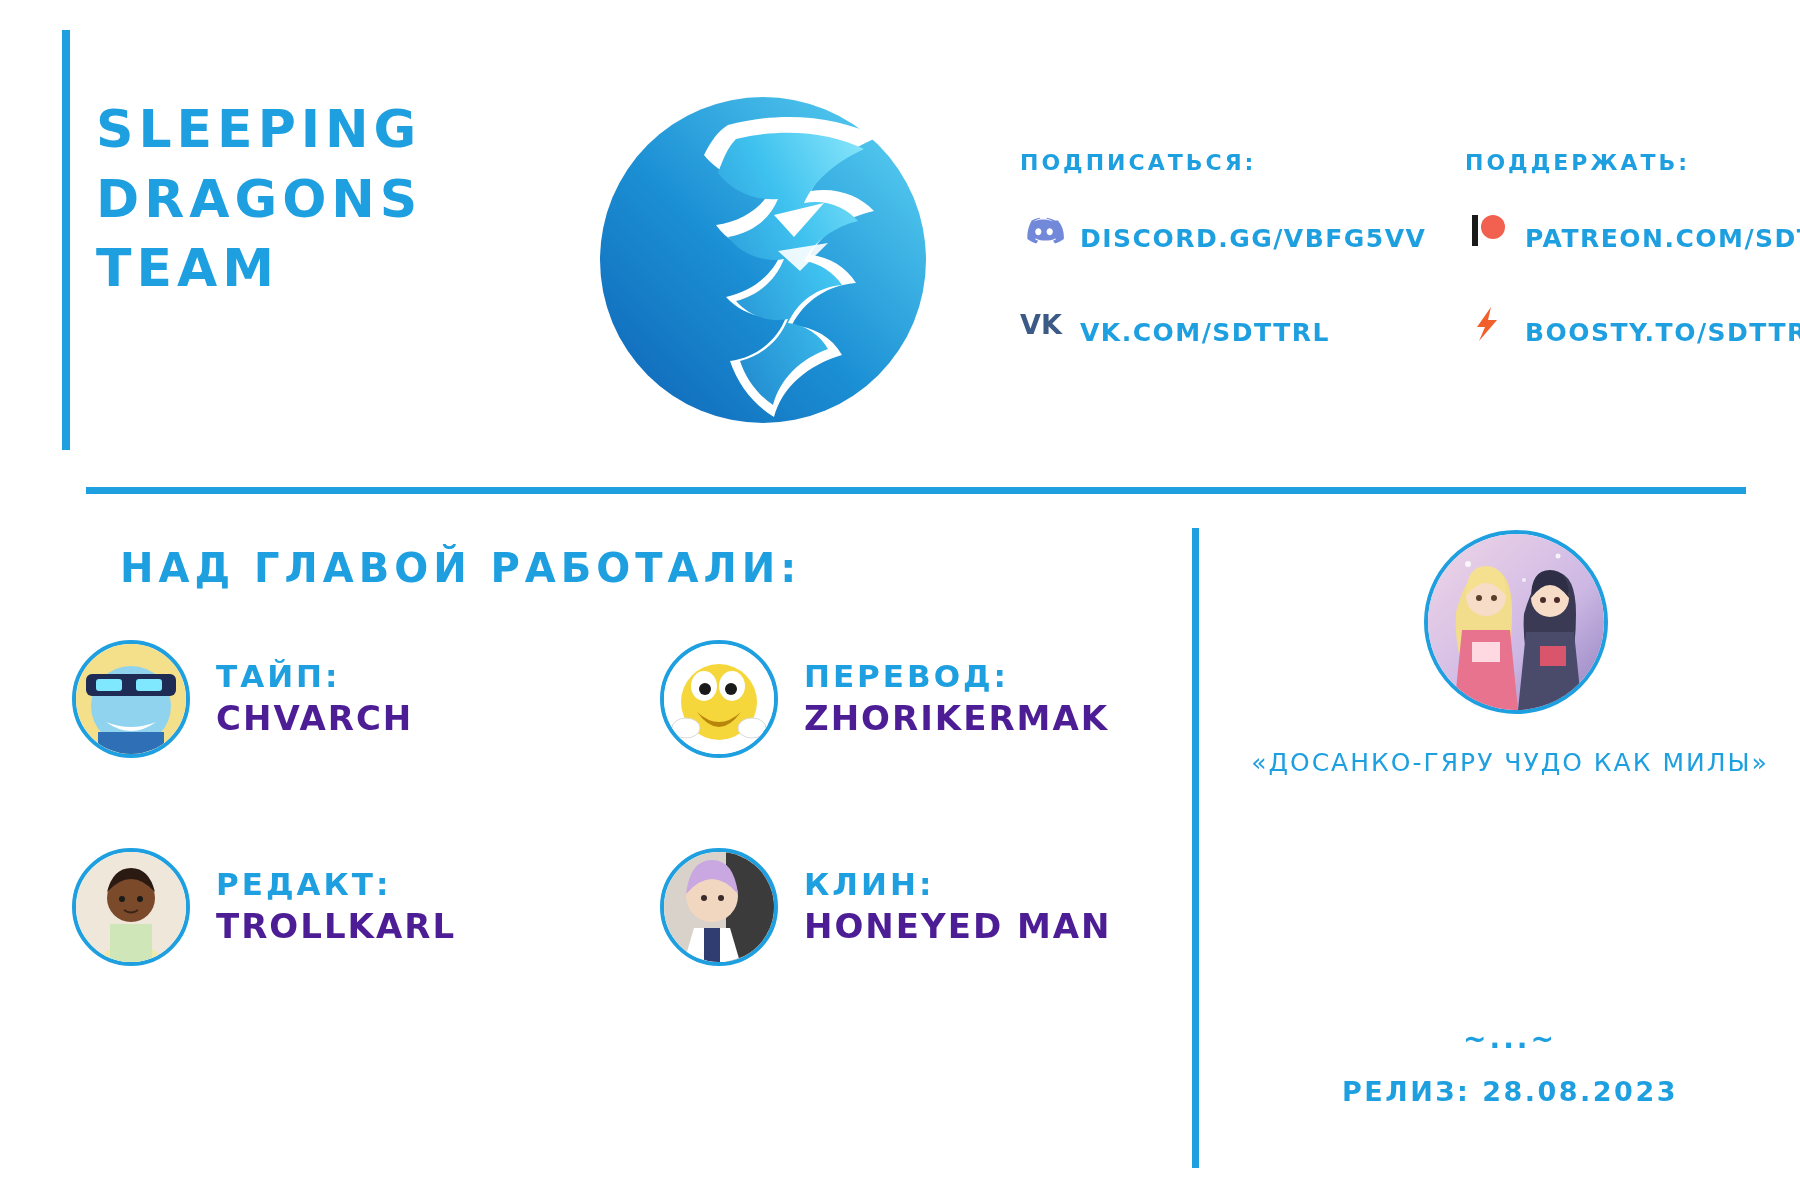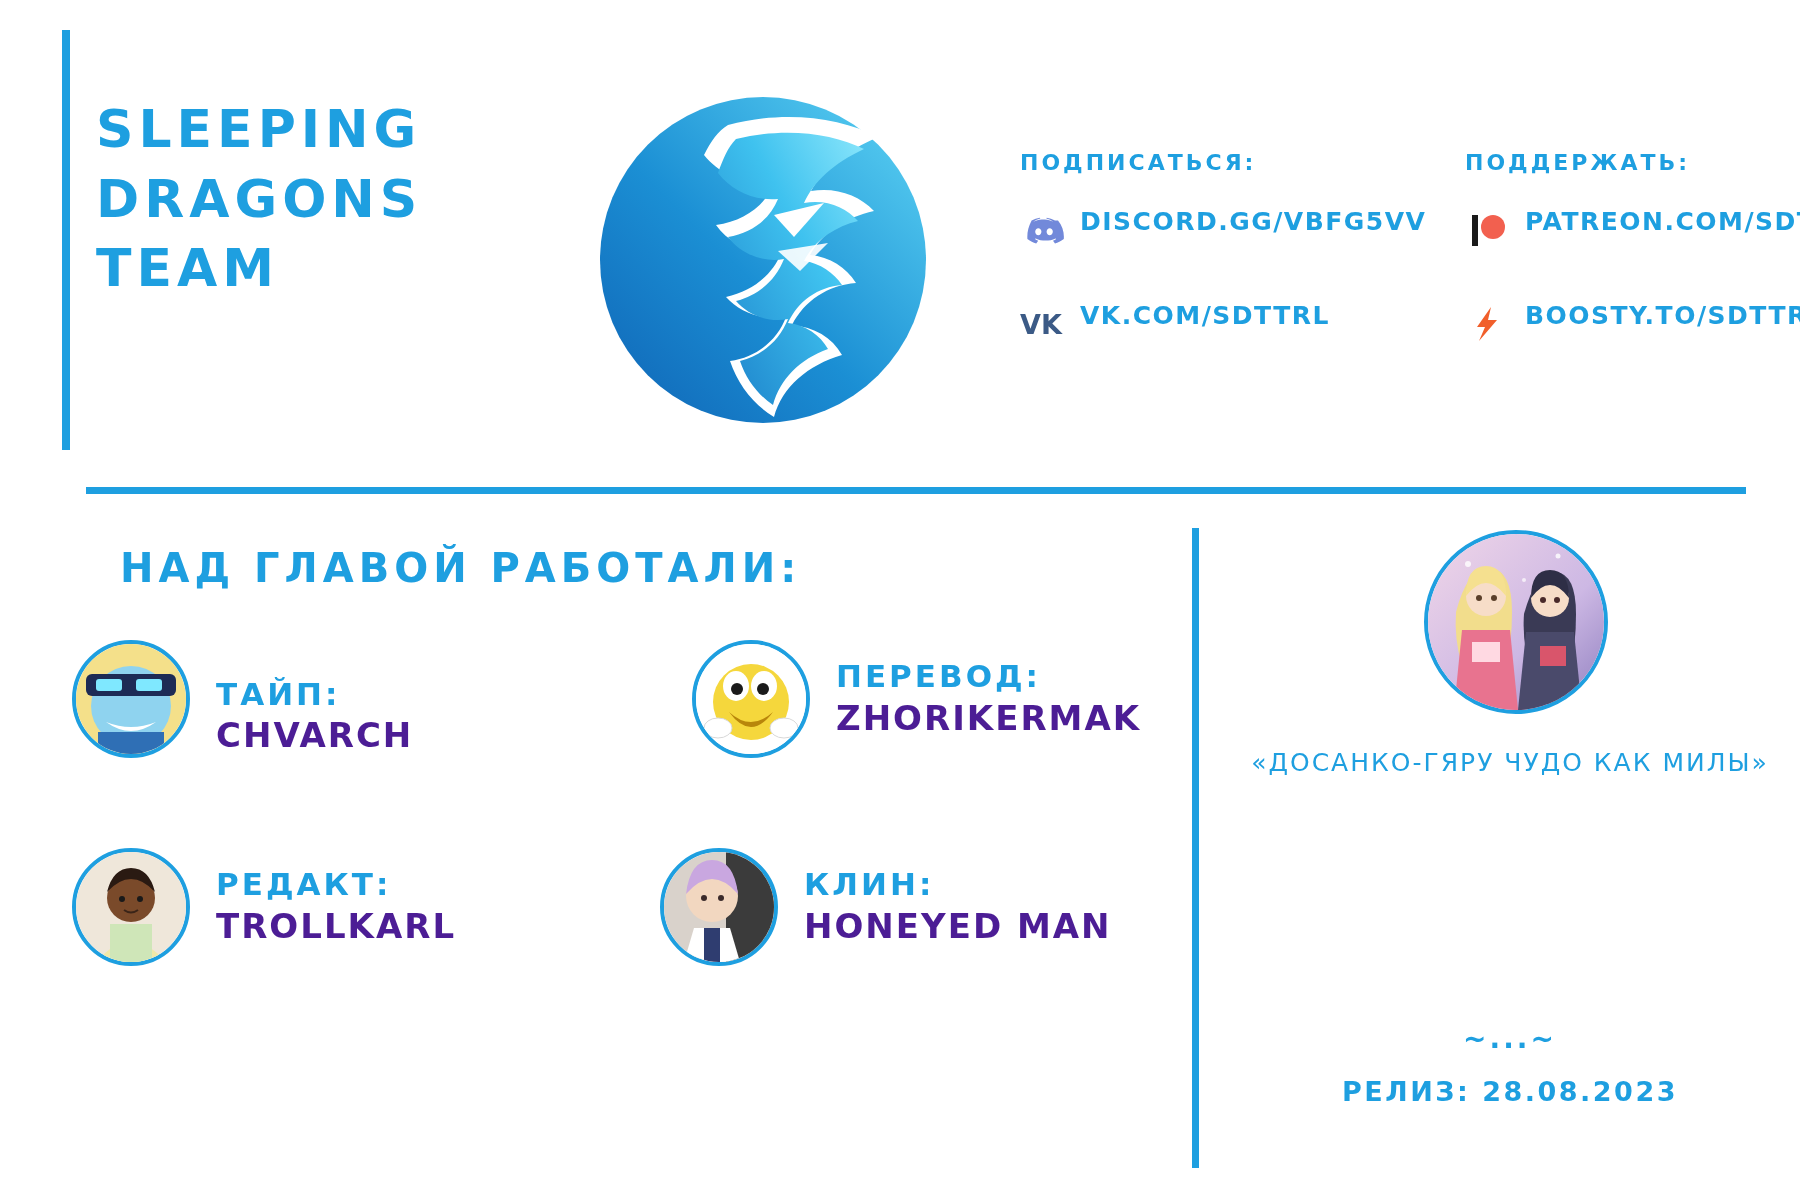--- a/index.html
+++ b/index.html
@@ -71,21 +71,21 @@
   .col-head {
     font-size: 22px;
     font-weight: bold;
     letter-spacing: 3px;
     color: #1e9fe0;
     margin-bottom: 32px;
     white-space: nowrap;
   }
   .link-row {
     display: flex;
-    align-items: flex-start;
+    align-items: flex-end;
     margin-bottom: 48px;
     white-space: nowrap;
   }
   .link-icon {
     width: 46px;
     height: 46px;
     margin-right: 14px;
     display: flex;
     align-items: center;
     justify-content: center;
@@ -142,22 +142,22 @@
     font-weight: bold;
     letter-spacing: 3px;
     color: #1e9fe0;
   }
   .credit .name {
     font-size: 34px;
     font-weight: bold;
     letter-spacing: 2px;
     color: #4c1d95;
   }
-  .c1 { left: 72px;  top: 640px; align-items: flex-end; }
-  .c2 { left: 692px; top: 640px; justify-content: flex-end; }
+  .c1 { left: 72px;  top: 640px; }
+  .c2 { left: 660px; top: 640px; justify-content: flex-end; }
   .c3 { left: 72px;  top: 848px; }
   .c4 { left: 660px; top: 848px; }
 
   
   .vdivider {
     position: absolute;
     left: 1192px;
     top: 528px;
     width: 7px;
     height: 640px;

